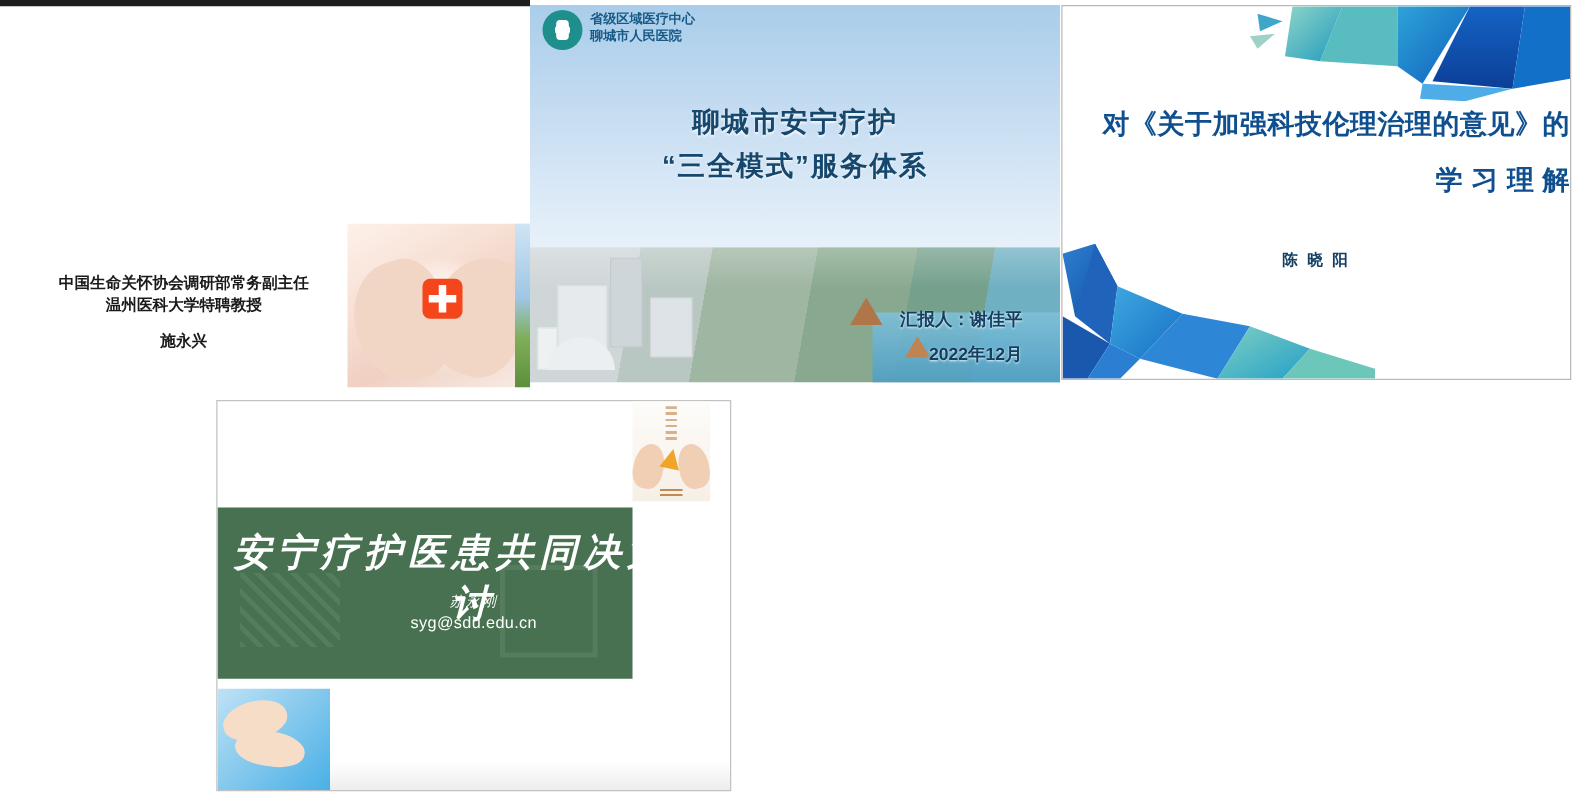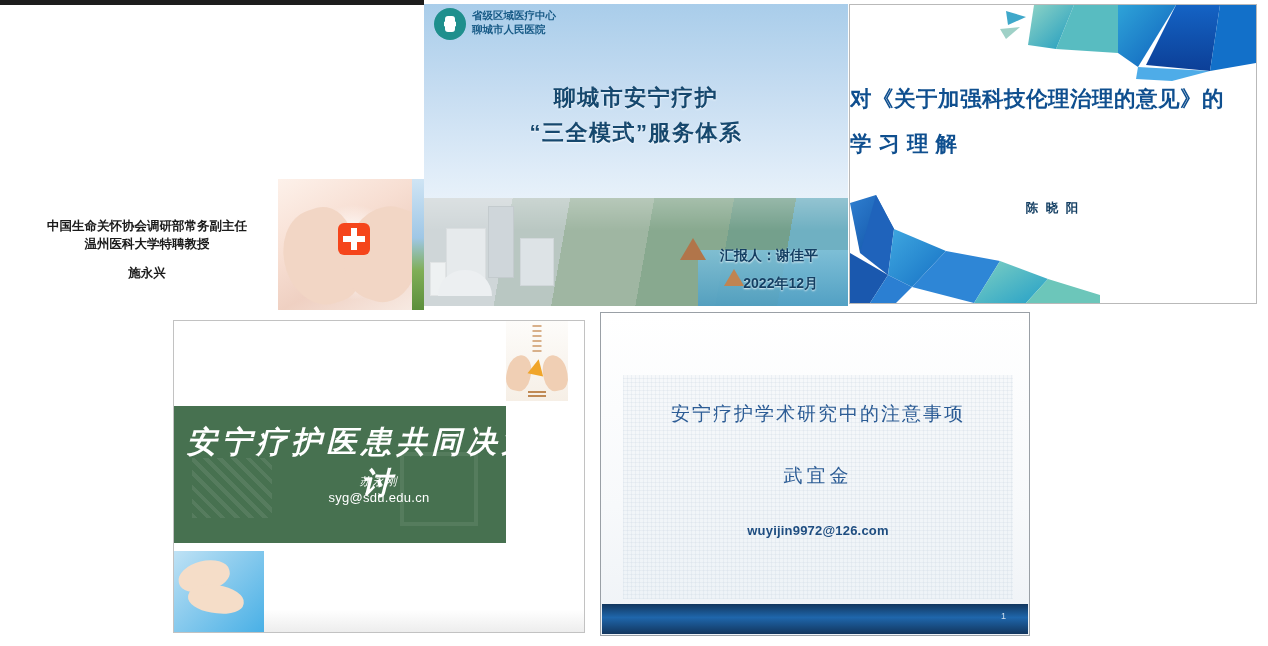--- a/index.html
+++ b/index.html
@@ -65,21 +65,21 @@
   #s2 .title{position:absolute;left:0;top:76px;width:424px;text-align:center;
       color:#16486e;font-weight:bold;font-size:22px;line-height:35px;letter-spacing:1.5px;
       text-shadow:0 1px 2px rgba(255,255,255,.85);}
   #s2 .meta{position:absolute;right:30px;top:193px;text-align:right;color:#143f63;
       font-weight:bold;font-size:14px;line-height:28px;text-shadow:0 1px 2px rgba(255,255,255,.9);margin-top:44px;}
 
   
   #s3{left:849px;top:4px;width:406px;height:298px;border:1px solid #b9b9b9;background:#fff;}
   #s3 .polytop{position:absolute;right:0;top:0;width:270px;height:76px;}
   #s3 .polybot{position:absolute;left:0;bottom:0;width:250px;height:120px;}
-  #s3 .title{position:absolute;left:0;top:72px;width:406px;text-align:left;
+  #s3 .title{position:absolute;left:0;top:72px;width:406px;text-align:right;
       color:#0f4f8f;font-weight:bold;font-size:21.5px;line-height:45px;letter-spacing:.5px;}
   #s3 .sub{position:absolute;left:0;top:192px;width:406px;text-align:center;
       color:#143f63;font-weight:bold;font-size:12.5px;line-height:22px;letter-spacing:2px;}
 
   
   #s4{left:173px;top:320px;width:410px;height:311px;border:1px solid #c2c2c2;background:#fff;}
   #s4 .thumb{position:absolute;right:16px;top:0;width:62px;height:80px;
       background:linear-gradient(180deg,#fdfcfa,#f6efe6);}
   #s4 .thumb .hl,#s4 .thumb .hr{position:absolute;bottom:10px;width:24px;height:36px;
       border-radius:50% 50% 40% 40%;background:#f0cfb4;}
@@ -251,24 +251,14 @@
       <div class="au">苏永刚</div>
       <div class="em">syg@sdu.edu.cn</div>
     </div>
     <div class="photo">
       <div class="p1"></div>
       <div class="p2"></div>
     </div>
     <div class="white"></div>
   </div>
 
-  <div class="slide" id="s5">
-    <div class="inner">
-      <div class="title">安宁疗护学术研究中的注意事项</div>
-      <div class="name">武宜金</div>
-      <div class="mail">wuyijin9972@126.com</div>
-    </div>
-    <div class="footer">
-      <div class="pageno">1</div>
-    </div>
-  </div>
 
 </div>
 
 </body></html>

